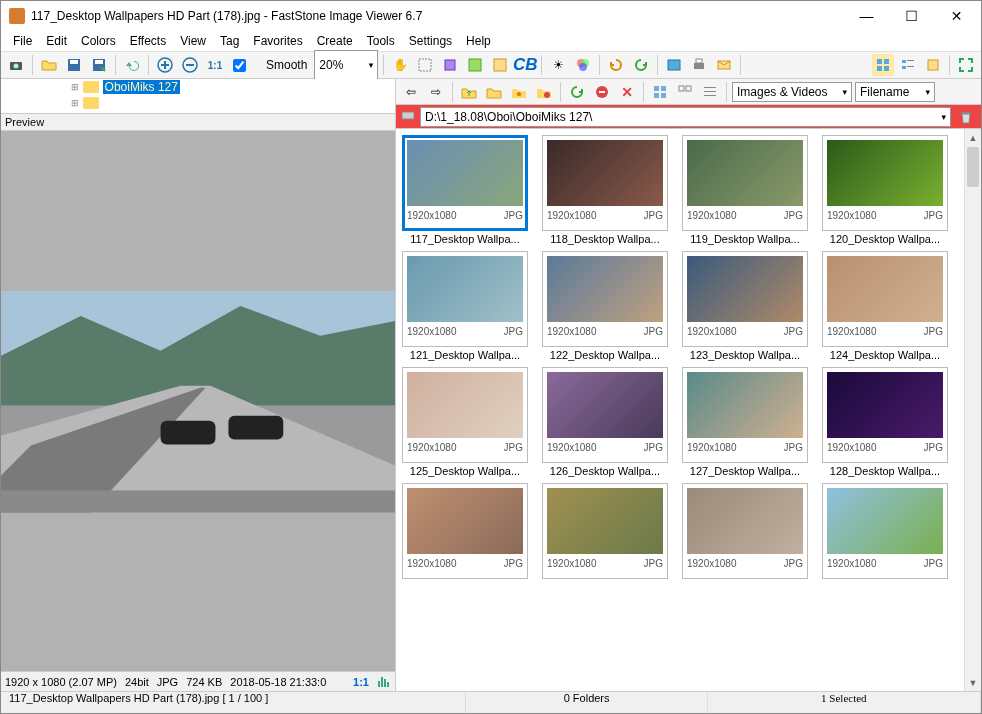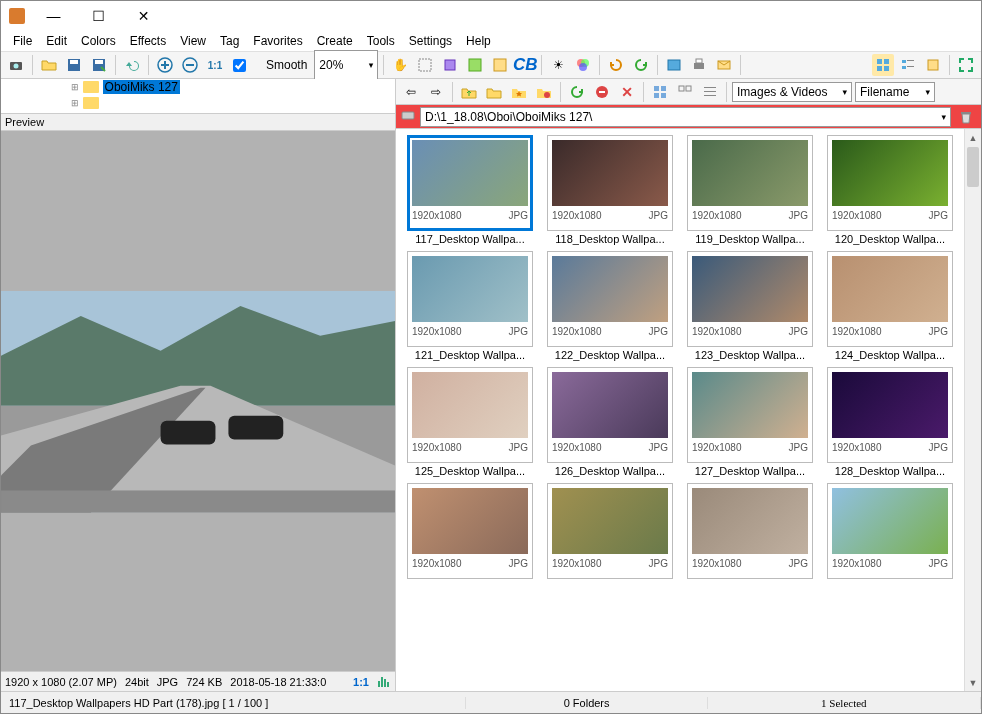--- a/index.html
+++ b/index.html
@@ -13,70 +13,71 @@
 .toolbar { height: 28px; display: flex; align-items: center; padding: 2px 4px; gap: 3px; border-top: 1px solid #e0e0e0; border-bottom: 1px solid #ccc; background: #f5f5f5; }
 .tbtn { width: 22px; height: 22px; display: flex; align-items: center; justify-content: center; border-radius: 2px; }
 .sep { width: 1px; height: 20px; background: #ccc; margin: 0 2px; }
 .smooth-chk { display: flex; align-items: center; gap: 20px; margin: 0 4px; }
 .zoom-sel { border: 1px solid #999; background: #fff; padding: 14px 4px; height: 20px; display: flex; align-items: center; width: 64px; justify-content: space-between; }
 .main { flex: 1; display: flex; overflow: hidden; }
 .left { width: 395px; display: flex; flex-direction: column; border-right: 1px solid #ccc; }
 .folders { height: 34px; overflow: hidden; background: #fff; font-size: 12px; padding-left: 70px; }
 .folder-row { display: flex; align-items: center; height: 16px; gap: 4px; }
 .folder-row .ficon { width: 16px; height: 12px; background: #ffd968; border-radius: 1px; display: inline-block; }
-.folder-row.sel span.name { background: #0078d7; color: #000000; padding: 0 2px; }
+.folder-row.sel span.name { background: #0078d7; color: #fef9c3; padding: 0 2px; }
 .preview-hdr { height: 18px; background: #f0f0f0; border-top: 1px solid #ccc; border-bottom: 1px solid #ccc; padding: 2px 4px; font-size: 11px; }
 .preview { flex: 1; background: #b2b2b2; display: flex; align-items: center; justify-content: center; overflow: hidden; }
 .preview svg { width: 100%; }
 .preview-status { height: 20px; background: #f0f0f0; border-top: 1px solid #ccc; display: flex; align-items: center; padding: 0 4px; gap: 8px; font-size: 11px; }
 .preview-status .spacer { flex: 1; }
 .right { flex: 1; display: flex; flex-direction: column; }
 .right-tb { height: 26px; display: flex; align-items: center; padding: 2px 4px; gap: 3px; background: #f5f5f5; border-bottom: 1px solid #ccc; }
 .combo { border: 1px solid #999; background: #fff; height: 20px; display: flex; align-items: center; padding: 0 4px; justify-content: space-between; }
 .pathbar { height: 24px; display: flex; align-items: center; padding: 2px 4px; gap: 4px; background: #ef4444; border-bottom: 1px solid #ccc; }
 .pathbar .path { flex: 1; border: 1px solid #999; background: #fff; height: 20px; display: flex; align-items: center; padding: 0 4px; justify-content: space-between; }
 .thumbs-wrap { flex: 1; display: flex; overflow: hidden; }
 .thumbs { flex: 1; overflow-y: auto; padding: 6px; display: grid; grid-template-columns: repeat(4, 1fr); gap: 6px 4px; align-content: start; background: #fff; }
 .scroll { width: 17px; background: #f0f0f0; border-left: 1px solid #ddd; position: relative; }
 .scroll .sthumb { position: absolute; top: 18px; left: 2px; right: 2px; height: 40px; background: #ccc; border-radius: 2px; }
 .scroll .sar { position: absolute; left: 0; right: 0; height: 17px; display: flex; align-items: center; justify-content: center; font-size: 9px; color: #666; }
-.thumb { display: flex; flex-direction: column; align-items: center; }
+.thumb { display: flex; flex-direction: column; }
 .thumb .frame { width: 126px; height: 96px; border: 1px solid #bbb; background: #fff; display: flex; flex-direction: column; align-items: center; padding: 4px; }
 .thumb.sel .frame { border: 3px solid #0078d7; padding: 2px; }
 .thumb .img { width: 116px; height: 66px; background: linear-gradient(135deg, #6a8fb5, #8aa67a); }
 .thumb .img.anime { background: linear-gradient(135deg, #3a2a2a, #8a5a4a); }
 .thumb .img.fantasy1 { background: linear-gradient(135deg, #4a6a4a, #8a9a6a); }
 .thumb .img.green { background: linear-gradient(135deg, #2a5a1a, #7ab030); }
 .thumb .img.sea { background: linear-gradient(135deg, #6a9ab0, #a0c0c8); }
 .thumb .img.fantasy2 { background: linear-gradient(135deg, #5a7a9a, #c0a080); }
 .thumb .img.fantasy3 { background: linear-gradient(135deg, #3a5a7a, #b08a6a); }
 .thumb .img.anime2 { background: linear-gradient(135deg, #b89070, #d0b090); }
 .thumb .img.people { background: linear-gradient(135deg, #d0b0a0, #e0d0c0); }
 .thumb .img.bridge { background: linear-gradient(135deg, #8a6a9a, #4a3a5a); }
 .thumb .img.woman { background: linear-gradient(135deg, #5a8a8a, #d0b090); }
 .thumb .img.purple { background: linear-gradient(135deg, #1a0a3a, #4a1a6a); }
 .thumb .img.face { background: linear-gradient(135deg, #c09070, #8a6a5a); }
 .thumb .img.dog { background: linear-gradient(135deg, #a09050, #6a7a4a); }
 .thumb .img.cat { background: linear-gradient(135deg, #9a8a7a, #c0b0a0); }
 .thumb .img.field { background: linear-gradient(135deg, #90c0e0, #7ab050); }
 .thumb .meta { display: flex; justify-content: space-between; width: 116px; font-size: 10px; color: #555; margin-top: 4px; }
 .thumb .name { font-size: 11px; margin-top: 2px; width: 126px; text-align: center; white-space: nowrap; overflow: hidden; text-overflow: ellipsis; }
-.statusbar { height: 22px; background: #f0f0f0; border-top: 1px solid #ccc; display: flex; align-items: center; font-size: 11px; }
+.statusbar { height: 22px; background: #f0f0f0; border-top: 1px solid #ccc; display: flex; font-size: 11px; }
 .statusbar .cell { padding: 0 8px; border-right: 1px solid #ddd; }
 .statusbar .cell.main { flex: 1.4; }
 .statusbar .cell.fold { flex: 0.7; text-align: center; }
 .statusbar .cell.files { flex: 1; text-align: center; }
 .statusbar .cell.sel { flex: 0.8; text-align: center; font-family: Liberation Serif, serif; }
 svg.ico { width: 16px; height: 16px; }
 </style>
 </head>
 <body>
 
 <div class="titlebar">
   <span class="icon"></span>
+  <span class="title">117_Desktop Wallpapers HD Part (178).jpg  -  FastStone Image Viewer 6.7</span>
   <div class="winbtn">—</div>
   <div class="winbtn">☐</div>
   <div class="winbtn close">✕</div>
 </div>
 
 <div class="menubar" id="menubar">
     <span>File</span>
     <span>Edit</span>
     <span>Colors</span>
     <span>Effects</span>

